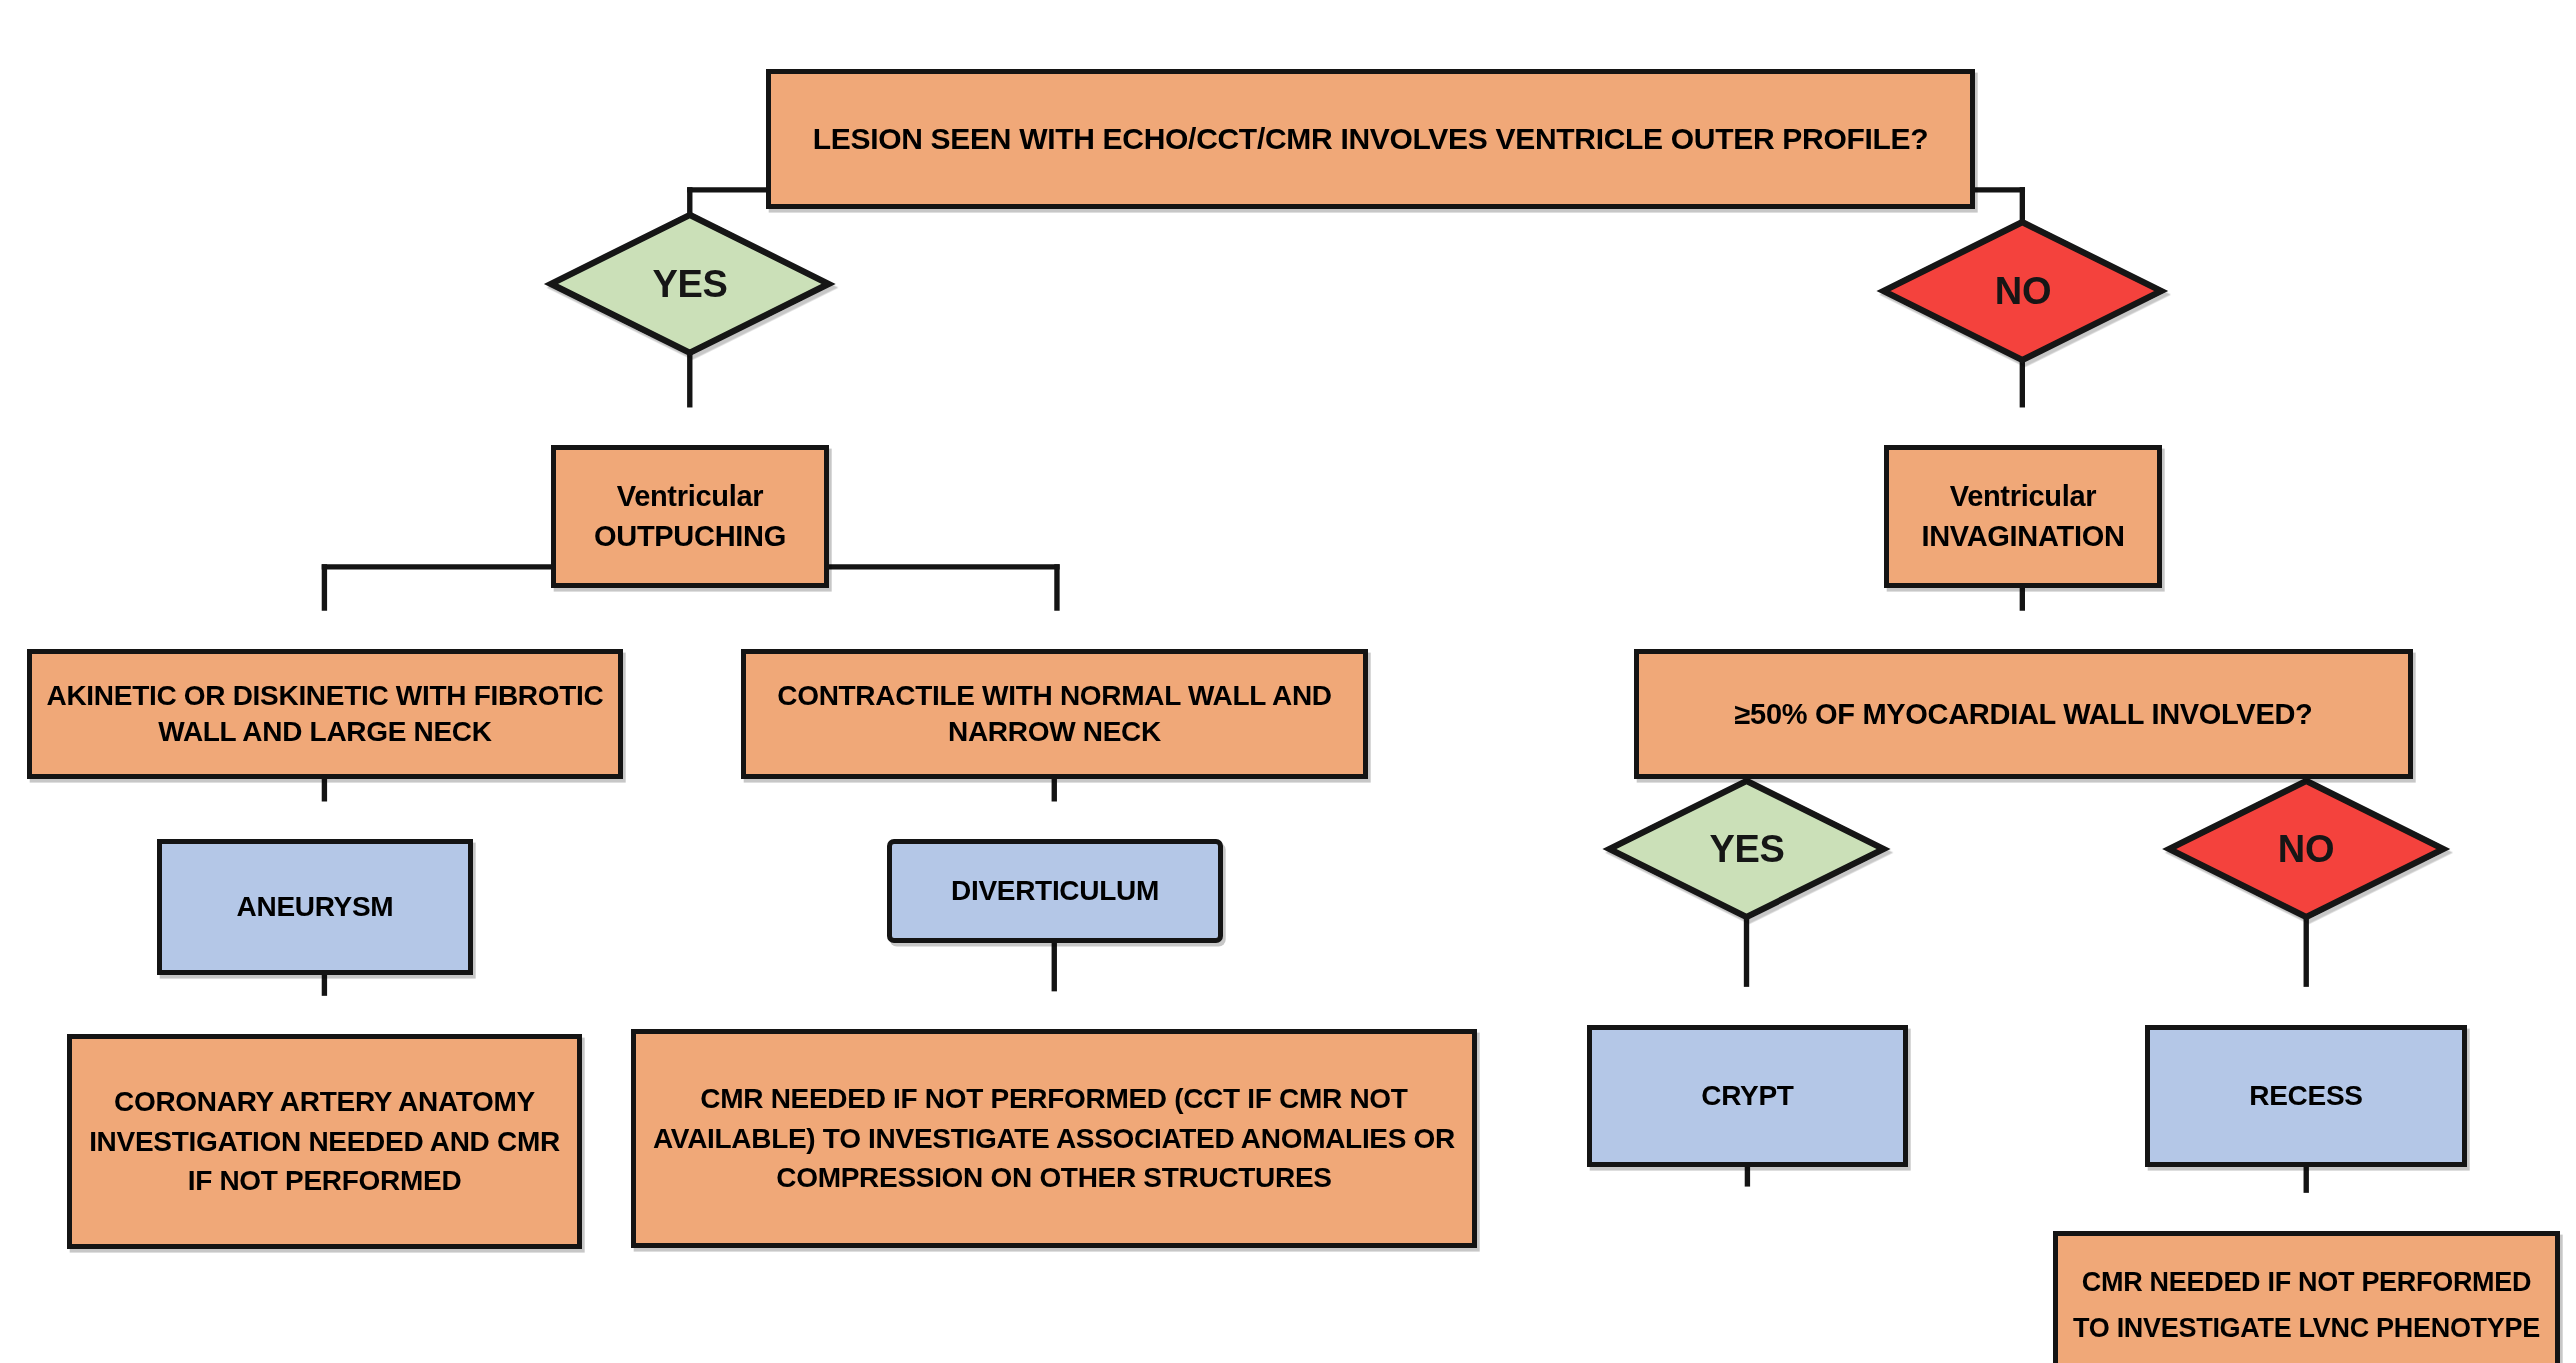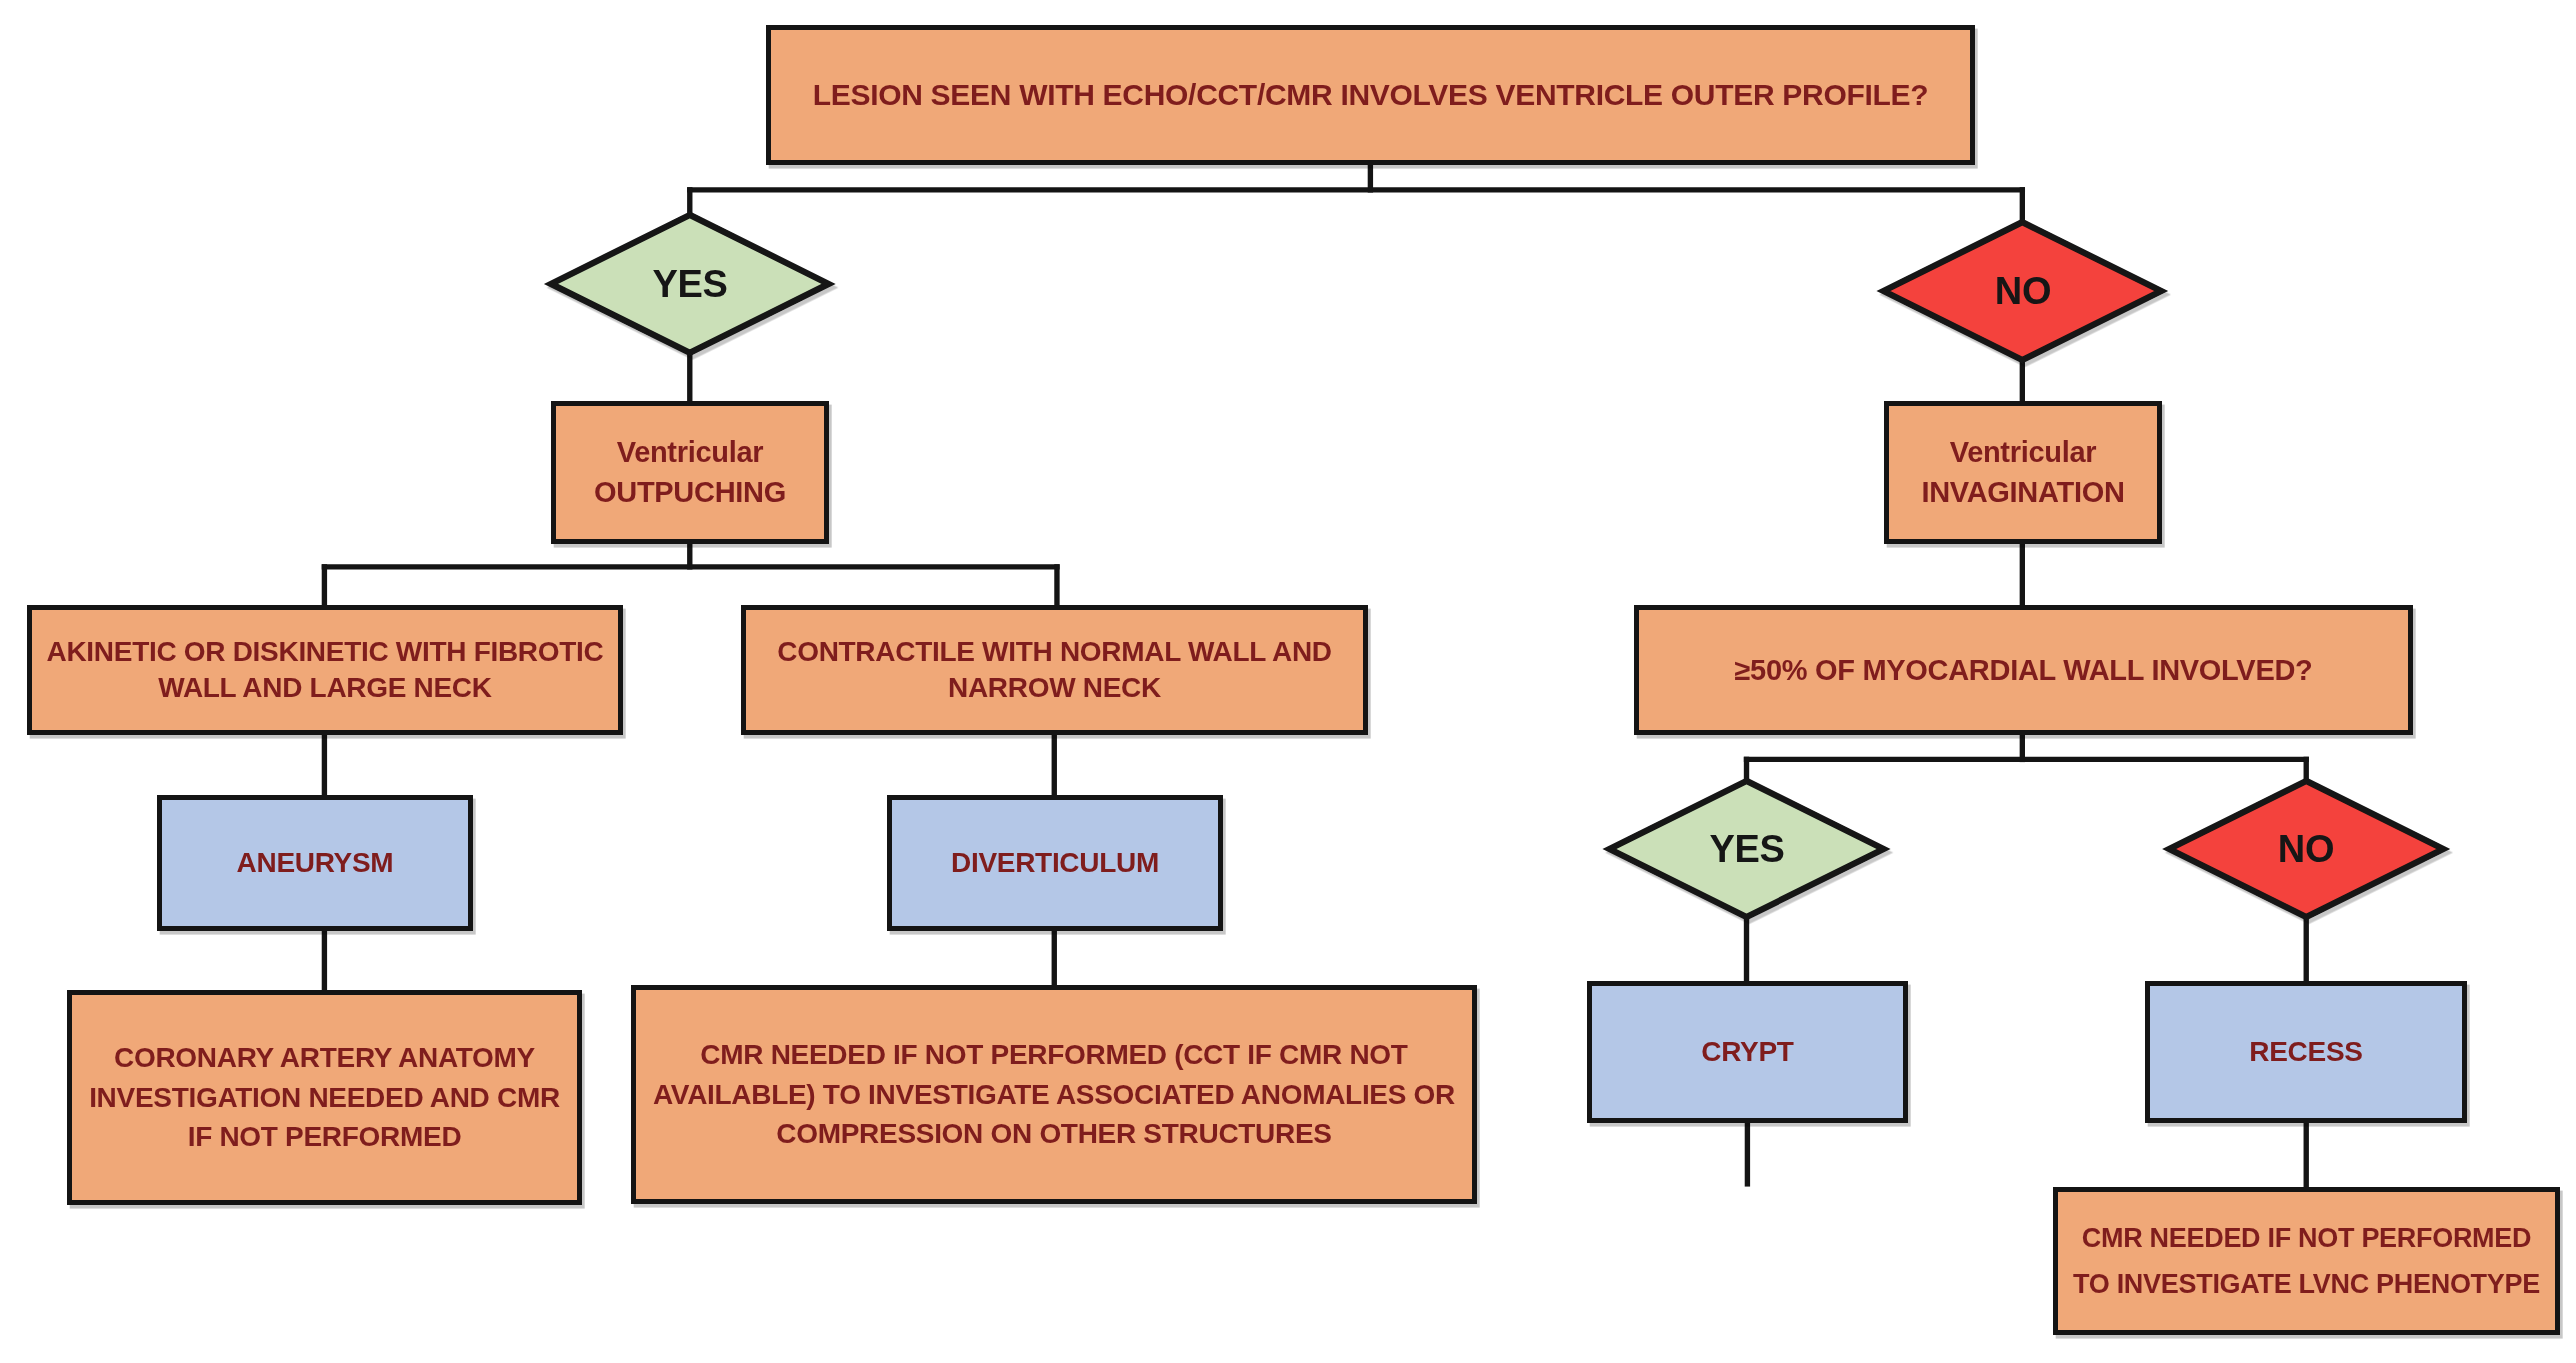--- a/index.html
+++ b/index.html
@@ -12,37 +12,38 @@
   }
   #wires{position:absolute;left:0;top:0;}
   .wire{stroke:#141414;stroke-width:6;stroke-linecap:square;}
   .diamond{stroke:#141414;stroke-width:7;stroke-linejoin:miter;}
   .fill-green{fill:#CBE0B8;}
   .fill-red{fill:#F4423C;}
 
   .node{
     position:absolute;box-sizing:border-box;
     display:flex;align-items:center;justify-content:center;
-    text-align:center;font-weight:bold;color:#7f1d1d;
+    text-align:center;font-weight:bold;color:#000000;
     border:5.4px solid #141414;
     box-shadow:2.7px 3.6px 0 rgba(0,0,0,0.22);
     letter-spacing:-0.3px;
+    margin-top:44px;
   }
   .node span{display:block;white-space:pre-line;width:100%;padding:0 12.5px;}
   .orange{background:#F0A878;}
   .blue{background:#B4C7E7;}
 
   #n-root{left:766px;top:25px;width:1209px;height:140px;font-size:30px;}
   #n-outpouching{left:551px;top:401px;width:278px;height:143px;font-size:29px;line-height:1.35;}
   #n-invagination{left:1884px;top:401px;width:278px;height:143px;font-size:29px;line-height:1.35;}
   #n-akinetic{left:27px;top:605px;width:596px;height:130px;font-size:28px;line-height:1.3;}
   #n-contractile{left:741px;top:605px;width:627px;height:130px;font-size:28px;line-height:1.3;}
   #n-myocardial{left:1634px;top:605px;width:779px;height:130px;font-size:29px;}
   #n-aneurysm{left:157px;top:795px;width:316px;height:136px;font-size:28px;}
-  #n-diverticulum{left:887px;top:795px;width:336px;height:136px;font-size:28px;}
+  #n-diverticulum{left:887px;top:795px;width:336px;height:104px;font-size:28px;border-radius:7px;}
   #n-coronary{left:67px;top:990px;width:515px;height:215px;font-size:28px;line-height:1.42;}
   #n-cmr-diverticulum{left:631px;top:985px;width:846px;height:219px;font-size:28px;line-height:1.42;}
   #n-crypt{left:1587px;top:981px;width:321px;height:142px;font-size:28px;}
   #n-recess{left:2145px;top:981px;width:322px;height:142px;font-size:28px;}
   #n-cmr-crypt{left:1516px;top:1181px;width:475px;height:170px;font-size:27px;line-height:1.5;}
   #n-cmr-recess{left:2053px;top:1187px;width:507px;height:148px;font-size:27px;line-height:1.72;}
 
   .diamond-label{
     position:absolute;display:flex;align-items:center;justify-content:center;
     font-weight:bold;font-size:38px;color:#161616;letter-spacing:-0.3px;

